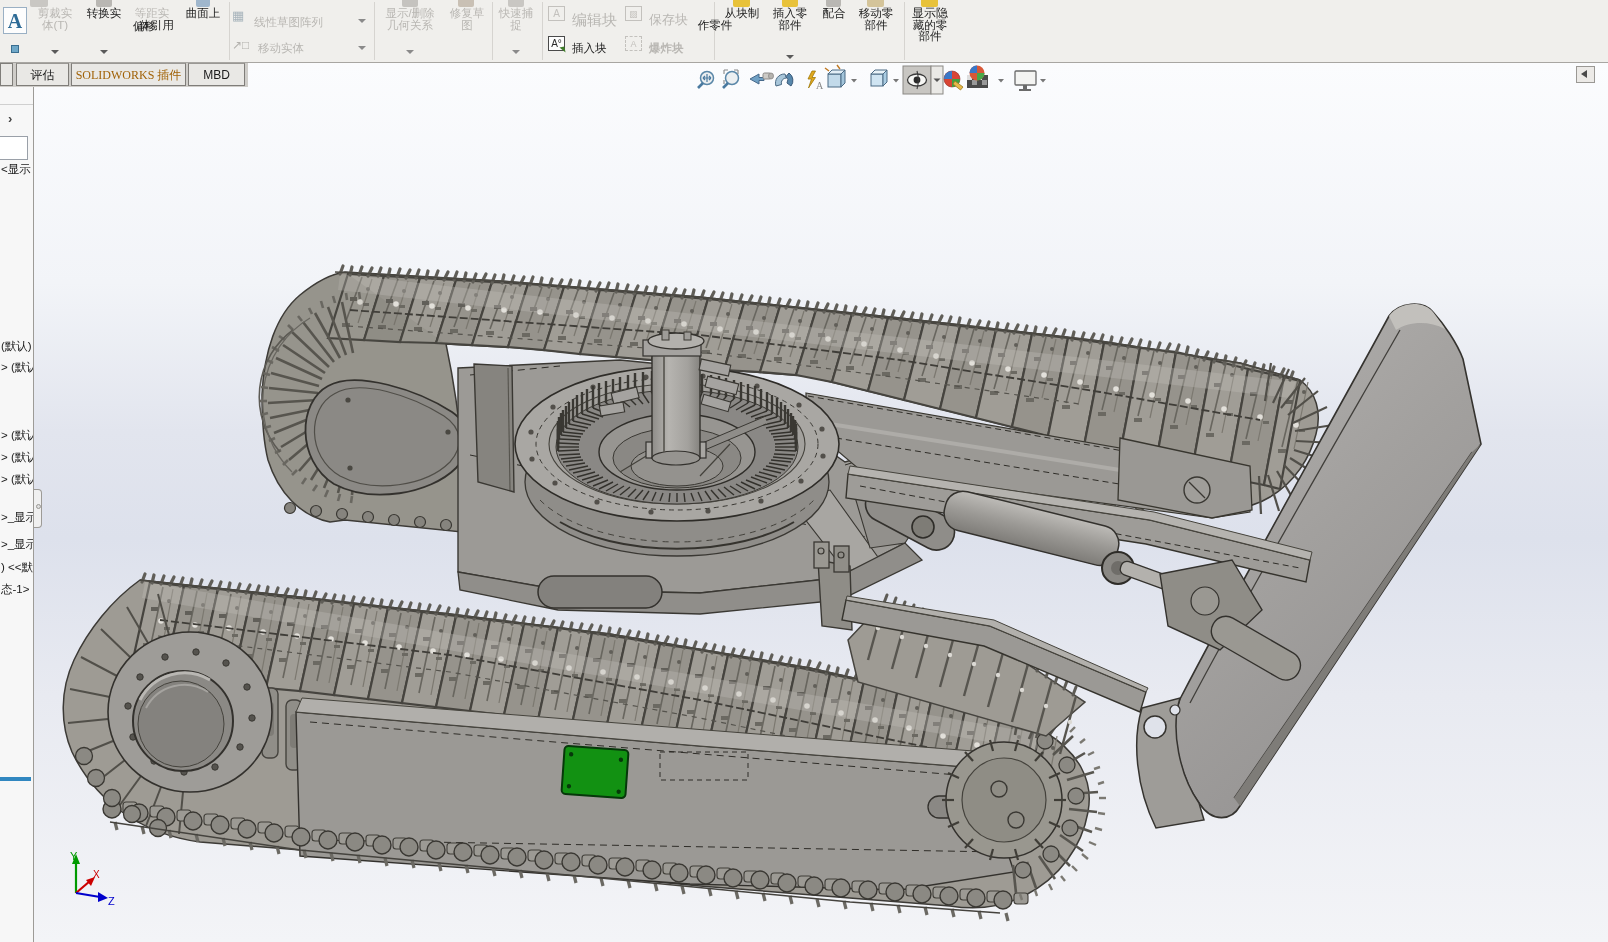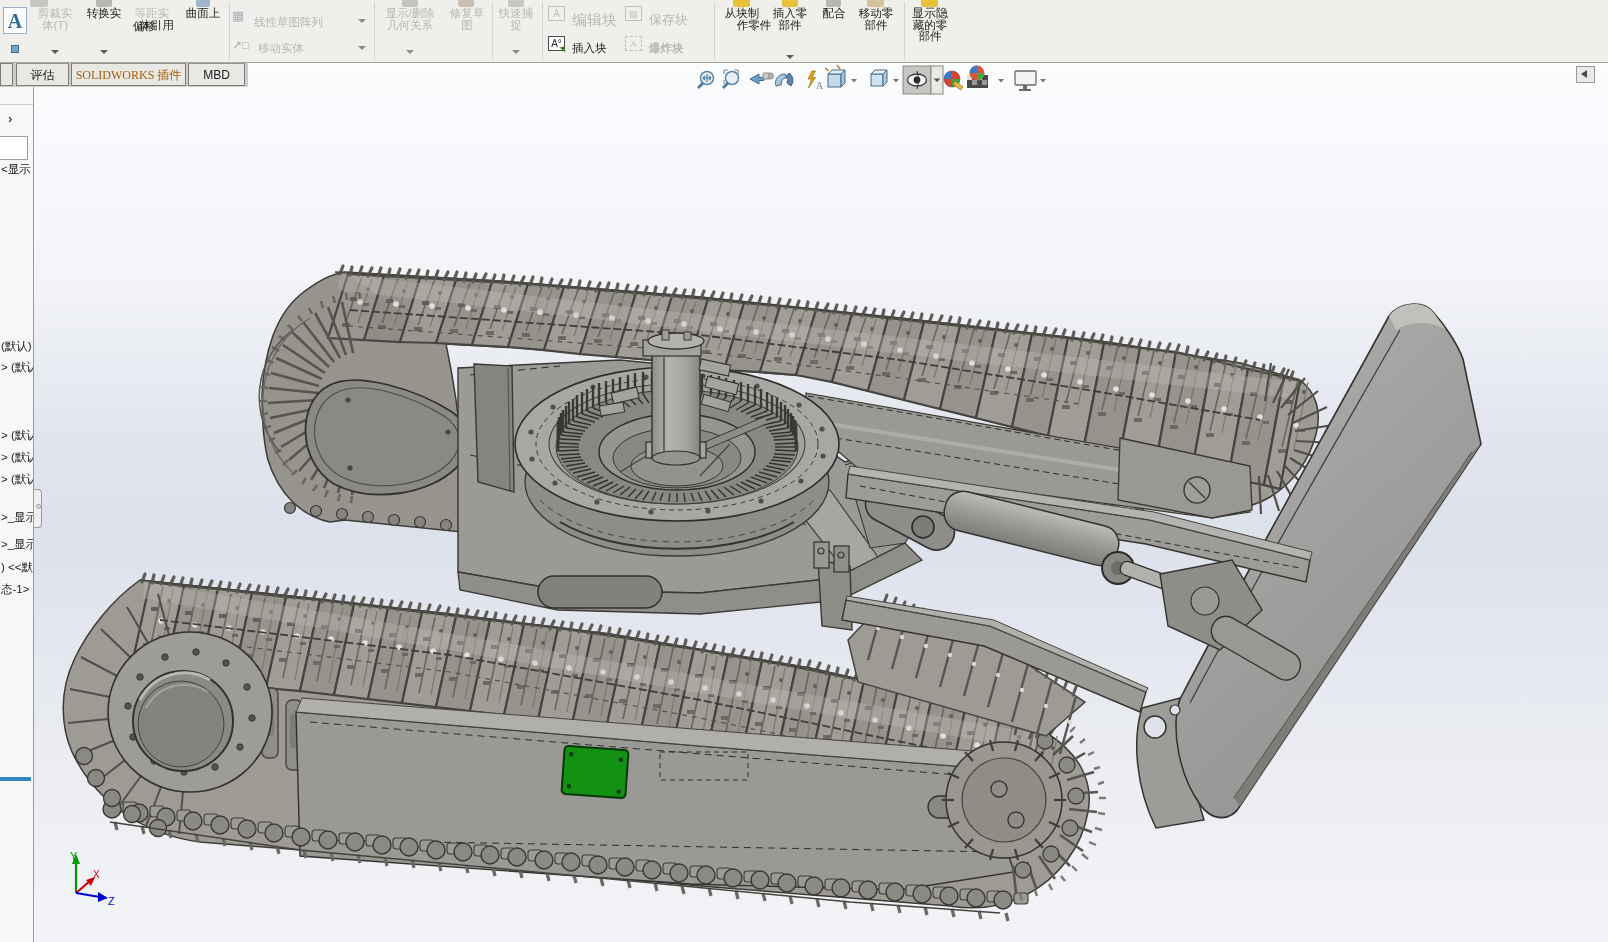--- a/index.html
+++ b/index.html
@@ -1292,21 +1292,21 @@
       <div style="position:absolute;left:625px;top:6px;width:17px;height:15px;border:1px solid #c3c1bd;color:#c3c1bd;font-size:9px;text-align:center;line-height:14px;">▨</div>
       <div style="position:absolute;left:649px;top:11px;font-size:13px;color:#b9b7b3;">保存块</div>
       <div style="position:absolute;left:548px;top:36px;width:17px;height:15px;border:1px solid #4a4a4a;color:#2a2a2a;background:#fdfdfd;font-size:10px;text-align:center;line-height:14px;">A°</div>
       <div style="position:absolute;left:560px;top:47px;width:0;height:0;border-left:5px solid transparent;border-top:6px solid #3f7d2a;transform:rotate(-12deg);"></div>
       <div style="position:absolute;left:572px;top:41px;font-size:11.5px;color:#1b1b1b;">插入块</div>
       <div style="position:absolute;left:625px;top:36px;width:17px;height:15px;border:1px dashed #c3c1bd;color:#c3c1bd;font-size:9px;text-align:center;line-height:14px;">A</div>
       <div style="position:absolute;left:649px;top:41px;font-size:11.5px;color:#b9b7b3;font-weight:bold;">爆炸块</div>
       <div style="position:absolute;left:714px;top:2px;width:1px;height:58px;background:#d6d4d0;"></div>
       <div style="position:absolute;left:733px;top:0;width:17px;height:7px;background:#e8c23a;border-radius:0 0 2px 2px;"></div>
       <div style="position:absolute;left:672px;top:8.0px;width:140px;text-align:center;font-size:11.5px;line-height:11.5px;color:#1b1b1b;">从块制</div>
-      <div style="position:absolute;left:684px;top:19.5px;width:140px;text-align:center;font-size:11.5px;line-height:11.5px;color:#1b1b1b;">作零件</div>
+      <div style="position:absolute;left:645px;top:19.5px;width:140px;text-align:center;font-size:11.5px;line-height:11.5px;color:#1b1b1b;">作零件</div>
       <div style="position:absolute;left:782px;top:0;width:16px;height:7px;background:#e8c23a;border-radius:0 0 2px 2px;"></div>
       <div style="position:absolute;left:720px;top:8.0px;width:140px;text-align:center;font-size:11.5px;line-height:11.5px;color:#1b1b1b;">插入零</div>
       <div style="position:absolute;left:720px;top:19.5px;width:140px;text-align:center;font-size:11.5px;line-height:11.5px;color:#1b1b1b;">部件</div>
       <div style="position:absolute;left:786px;top:55px;width:0;height:0;border-left:4px solid transparent;border-right:4px solid transparent;border-top:4px solid #5a5a5a;"></div>
       <div style="position:absolute;left:826px;top:0;width:15px;height:7px;background:#b9b7b3;border-radius:0 0 2px 2px;"></div>
       <div style="position:absolute;left:764px;top:8.0px;width:140px;text-align:center;font-size:11.5px;line-height:11.5px;color:#1b1b1b;">配合</div>
       <div style="position:absolute;left:867px;top:0;width:17px;height:7px;background:#d4c49a;border-radius:0 0 2px 2px;"></div>
       <div style="position:absolute;left:806px;top:8.0px;width:140px;text-align:center;font-size:11.5px;line-height:11.5px;color:#1b1b1b;">移动零</div>
       <div style="position:absolute;left:806px;top:19.5px;width:140px;text-align:center;font-size:11.5px;line-height:11.5px;color:#1b1b1b;">部件</div>
       <div style="position:absolute;left:904px;top:2px;width:1px;height:58px;background:#d6d4d0;"></div>

